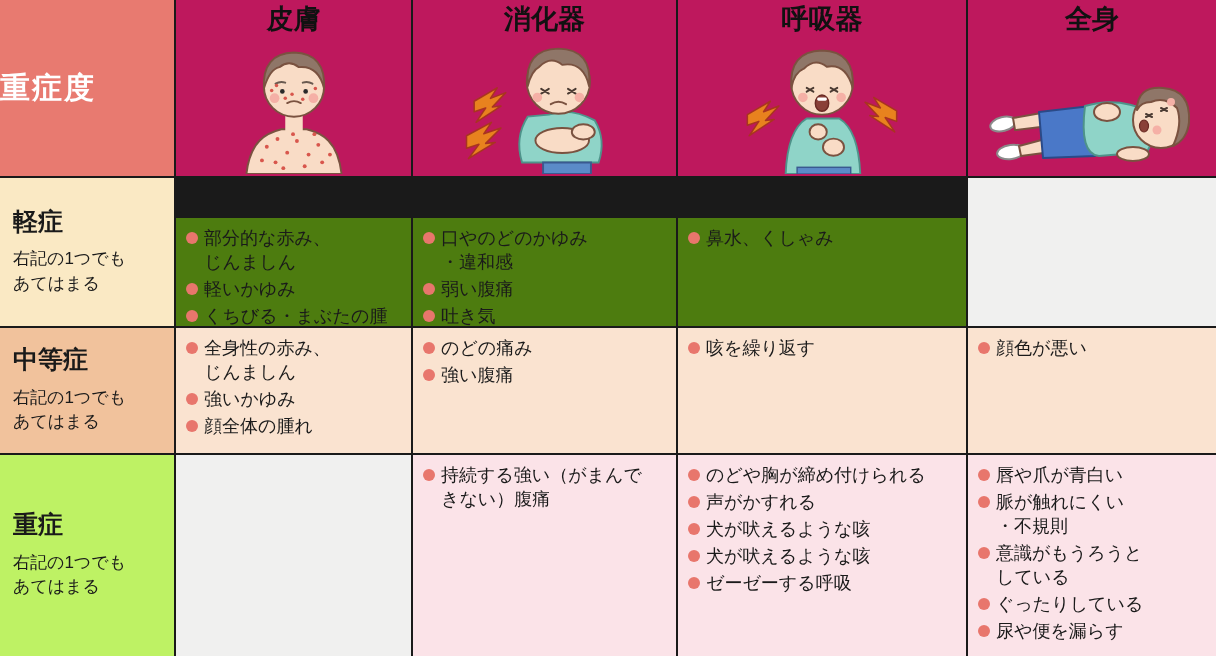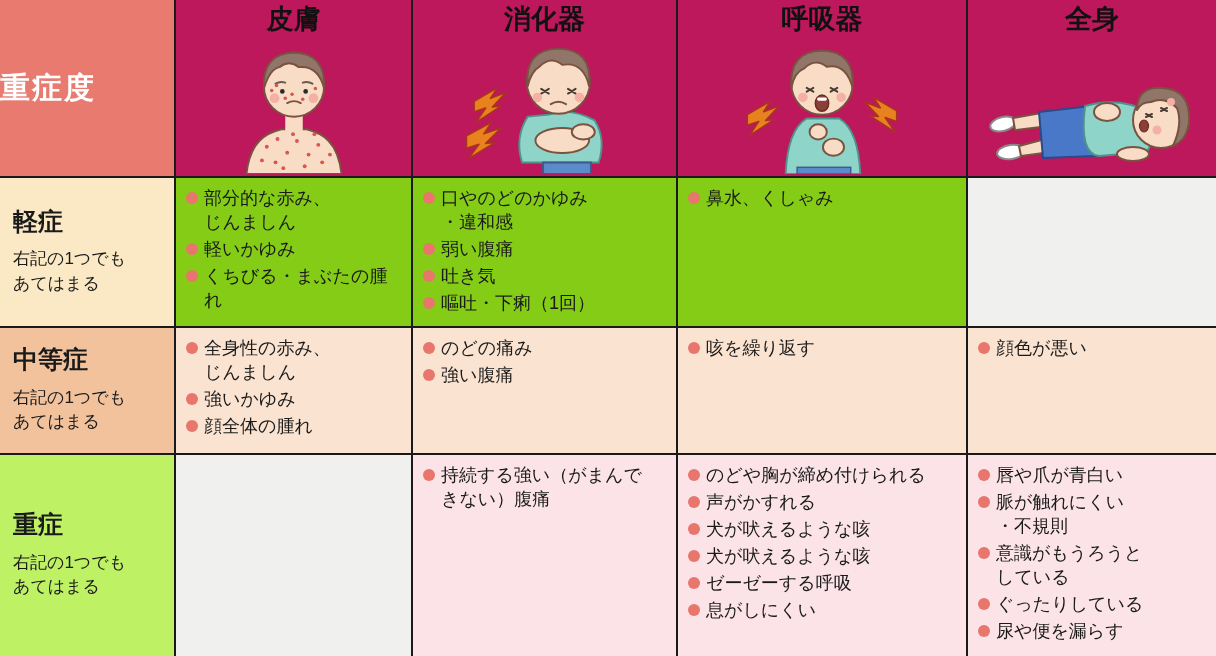--- a/index.html
+++ b/index.html
@@ -42,21 +42,21 @@
     display:flex;gap:6px;margin-bottom:3px;
     font-size:18px;line-height:1.33;
   }
   .bullet{
     flex:0 0 12px;width:12px;height:12px;border-radius:50%;
     background:#E8766C;margin-top:5px;
   }
   .item-text{white-space:pre-line;}
   
   .r1l{background:#FAE9C4;}
-  .r1c{background:#84cc16;}
+  .r1c{background:#4d7c0f;margin-top:40px;}
   .r2l{background:#F1C29C;}
   .r2c{background:#FAE3D0;}
   .r3l{background:#bef264;}
   .r3c{background:#FBE3E8;}
   .empty{background:#F0F0EF;}
 </style>
 </head>
 <body>
 
 <div class="severity-table">
@@ -308,24 +308,20 @@
           <span class="item-text">犬が吠えるような咳</span>
         </li>
         <li>
           <span class="bullet"></span>
           <span class="item-text">犬が吠えるような咳</span>
         </li>
         <li>
           <span class="bullet"></span>
           <span class="item-text">ゼーゼーする呼吸</span>
         </li>
-        <li>
-          <span class="bullet"></span>
-          <span class="item-text">息がしにくい</span>
-        </li>
       </ul>
   </div>
   <div class="cell content-cell r3c">
     <ul class="symptoms">
         <li>
           <span class="bullet"></span>
           <span class="item-text">唇や爪が青白い</span>
         </li>
         <li>
           <span class="bullet"></span>

